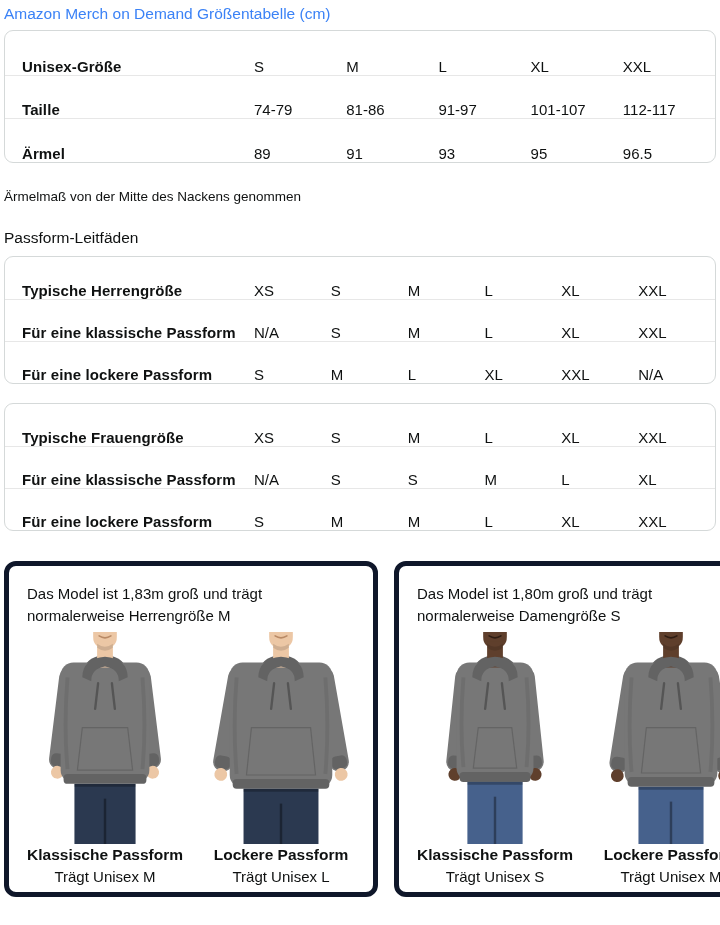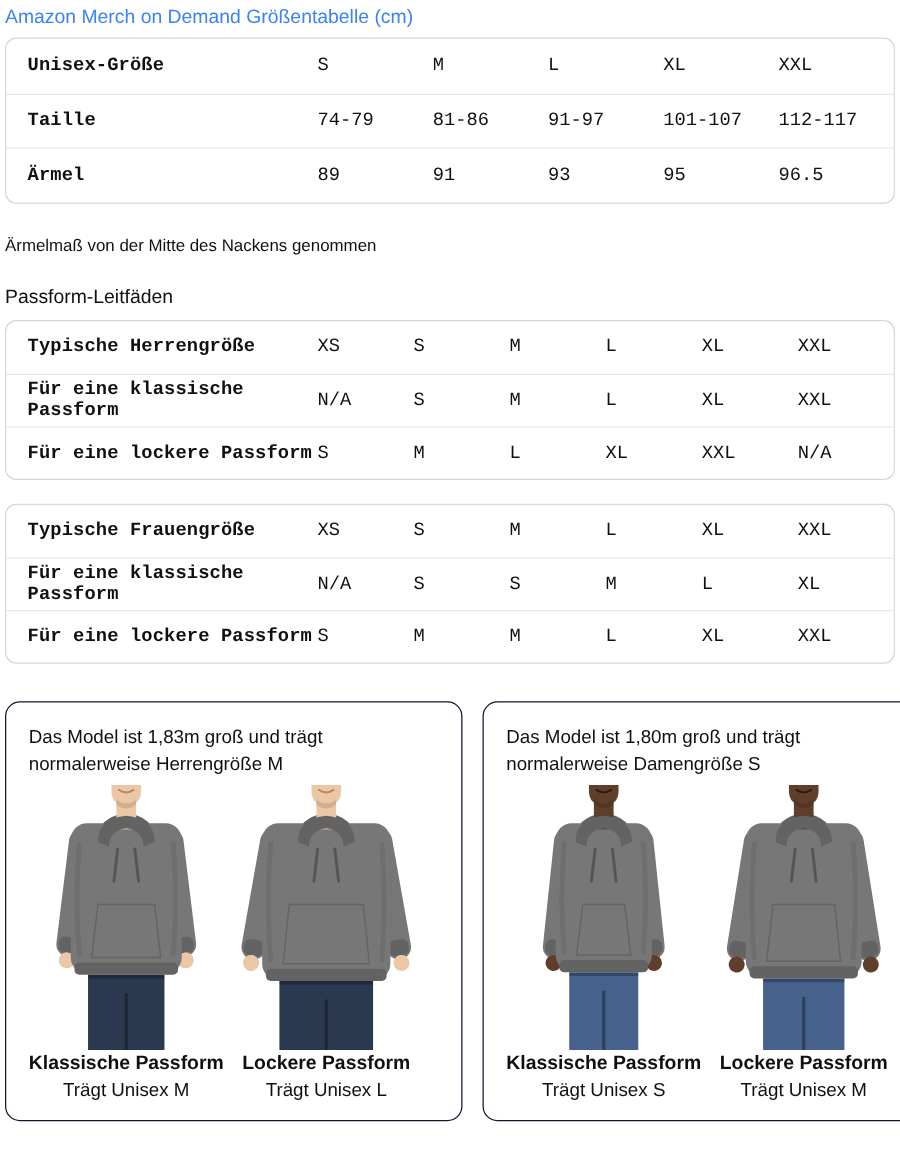--- a/index.html
+++ b/index.html
@@ -2,35 +2,35 @@
 <html><head>
 <meta charset="utf-8">
 <style>
   html,body{margin:0;padding:0;background:#fff;}
   body{color:#0f1111;font-family:"Liberation Sans",sans-serif;-webkit-font-smoothing:antialiased;}
   .page{width:720px;height:925px;box-sizing:border-box;padding:4px 4px 0 4px;overflow:hidden;position:relative;}
 
   .page-title{font-size:15.5px;font-weight:400;margin:1px 0 7px 0;color:#3b82f6;}
 
   .panel{border:1px solid #d5d9d9;border-radius:9px;background:#fff;overflow:hidden;}
-  .trow{display:flex;align-items:center;padding-left:17px;box-sizing:border-box;font-family:Liberation Mono, monospace;}
+  .trow{display:flex;align-items:flex-end;padding-left:17px;box-sizing:border-box;}
   .trow + .trow{border-top:1px solid #e7e7e7;}
   #size-table .trow{height:43.5px;}
   .fit .trow{height:42px;}
   .lbl{width:232px;flex:0 0 232px;font-weight:700;font-size:15px;letter-spacing:0.1px;}
   .cell{flex:1;font-size:15px;}
 
   .note{font-size:13.5px;margin:26px 0 0 0;}
   .section-heading{font-size:15.5px;font-weight:400;margin:25px 0 9px 0;}
   #fit-table-women{margin-top:19px;}
 
   .cards{display:flex;gap:16px;margin-top:30px;}
-  .card{flex:1;border:1px solid #0f172a;border-radius:12px;padding:15px 30px 10px 18px;box-sizing:border-box;height:336px;}
+  .card{flex:1;border:5px solid #0f172a;border-radius:12px;padding:15px 14px 10px 18px;box-sizing:border-box;height:336px;}
   .desc{font-size:15px;line-height:1.52;margin:2px 0 4px 0;max-width:300px;}
-  .photos{display:flex;gap:4px;justify-content:center;}
+  .photos{display:flex;gap:20px;justify-content:center;}
   .photo-col{display:flex;flex-direction:column;align-items:center;width:156px;}
   .photo-col svg{width:152px;height:212px;display:block;}
   .cap-bold{font-weight:700;font-size:15.5px;margin-top:2px;white-space:nowrap;}
   .cap-sub{font-size:15px;margin-top:4px;white-space:nowrap;text-align:center;}
 </style>
 </head>
 <body>
 
 <div class="page">
 

